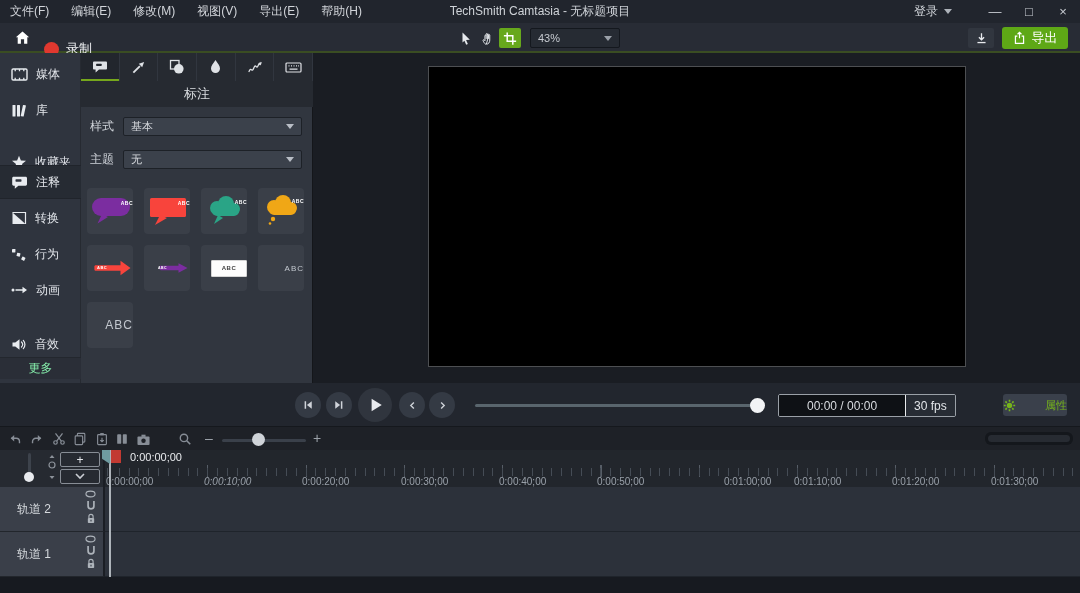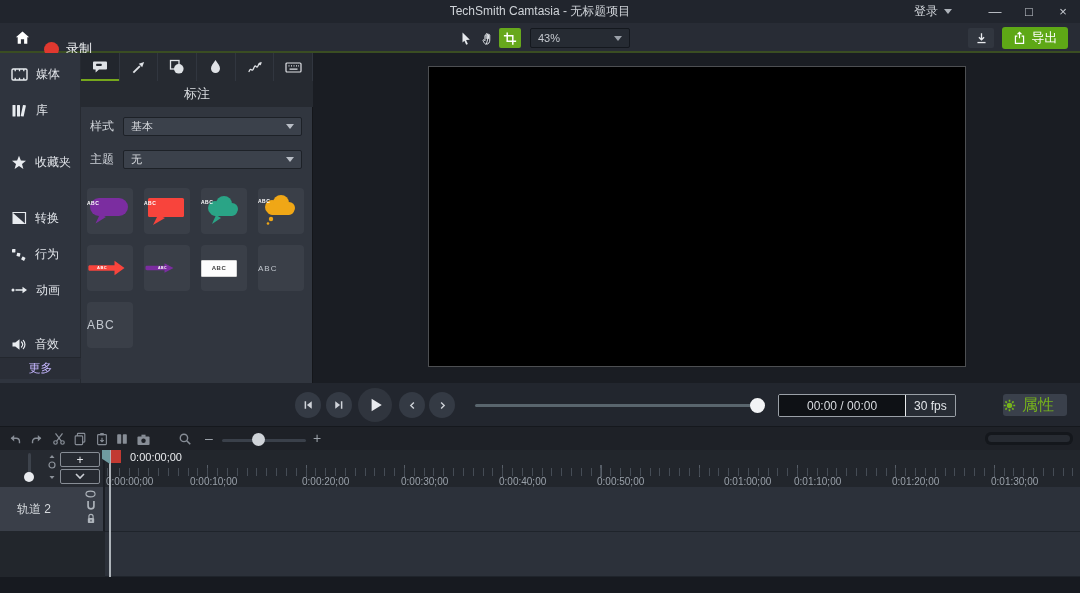--- a/index.html
+++ b/index.html
@@ -24,53 +24,53 @@
   
   .toolbar { left:0; top:23px; width:1080px; height:30px; background:#282c35;
              border-bottom:2px solid #3a4d22; }
   .home { left:10px; top:4px; width:24px; height:22px; display:flex; align-items:center; justify-content:center; color:#fff; }
   .record { left:44px; top:4px; height:22px; display:flex; align-items:center; gap:7px;margin-top:11px; }
   .rec-dot { width:15px; height:15px; border-radius:50%; background:#e0382f; }
   .rec-label { color:#f0f2f4; font-size:13px; }
   .toolbtn { top:5px; width:22px; height:20px; display:flex; align-items:center; justify-content:center;
              color:#e6e9ed; border-radius:2px; }
   .toolbtn.active { background:#67a81c; color:#fff; }
-  .zoom-select { left:530px; top:5px; width:100px; height:20px; background:#262b33; border:1px solid #14181e;
+  .zoom-select { left:530px; top:5px; width:90px; height:20px; background:#262b33; border:1px solid #14181e;
                  border-radius:2px; display:flex; align-items:center; color:#c6cad0; font-size:11px; padding:0 7px; }
   .zoom-select .caret-down { margin-left:auto; border-top-color:#9aa0a8; }
   .dl-btn { left:968px; top:5px; width:26px; height:20px; background:#31363f; border-radius:2px;
             display:flex; align-items:center; justify-content:center; color:#e8eaee; }
   .export-btn { left:1002px; top:4px; width:66px; height:22px; background:#5ea816; border-radius:3px;
                 display:flex; align-items:center; justify-content:center; gap:6px; color:#fff; font-size:13px; }
 
   
   .main { left:0; top:53px; width:1080px; height:330px; }
   .sidebar { left:0; top:0; width:81px; height:330px; background:#2f343e; border-right:1px solid #262a31; }
   .side-item { left:0; width:81px; height:30px; display:flex; align-items:center; gap:8px; padding-left:11px;
                color:#e2e5ea; font-size:12px; }
   .side-item .ic { color:#e8ebef; display:flex; }
   .side-item.selected { background:#262b33; height:34px; border-top:1px solid #20242b; border-bottom:1px solid #20242b; }
   .side-more { left:0; top:304px; width:81px; height:22px; background:#2a2e37; border-top:1px solid #23272e;
-               display:flex; align-items:center; justify-content:center; color:#c4b5fd; }
+               display:flex; align-items:center; justify-content:center; color:#86efac; }
 
   .panel { left:81px; top:0; width:232px; height:330px; background:#31363f; border-right:1px solid #14161a; }
   .ptabs { left:0; top:0; width:232px; height:28px; display:flex; background:#262a31; }
   .ptab { flex:1; display:flex; align-items:center; justify-content:center; color:#dfe2e6;
           border-right:1px solid #31363f; position:relative; }
   .ptab.selected { background:#22262d; }
   .ptab.selected::after { content:""; position:absolute; left:0; right:0; bottom:0; height:2px; background:#76a71c; }
   .ptitle { left:0; top:28px; width:232px; height:26px; background:#262a31; display:flex; align-items:center;
             justify-content:center; color:#dbdee2; font-size:13px; }
   .prow { left:0; width:232px; height:22px; display:flex; align-items:center; padding-left:9px; gap:7px; }
   .prow .lbl { color:#cfd3d9; font-size:12px; width:26px; }
   .pselect { flex:1; margin-right:11px; height:19px; background:#3b414b; border:1px solid #1d2127; border-radius:2px;
              display:flex; align-items:center; padding:0 7px; color:#d5d8dd; font-size:11px; }
   .pselect .caret-down { margin-left:auto; border-top-color:#b9bec6; }
   .tile { width:46px; height:46px; background:#3a3f48; border-radius:4px; display:flex; align-items:center;
-          justify-content:flex-start; position:absolute; }
+          justify-content:flex-end; position:absolute; }
   .tile .ovl { position:absolute; color:#fff; font-size:5px; letter-spacing:.5px; font-weight:bold; }
   .tile .txt { color:#c3c8cf; font-size:9px; letter-spacing:1px; }
   .whitebox { width:36px; height:17px; background:#fdfdfd; border:1px solid #d5d5d5; border-radius:1px;
               display:flex; align-items:center; justify-content:center; color:#3c3c3c; font-size:6px;
               font-weight:bold; letter-spacing:.5px; }
 
   .stage { left:313px; top:0; width:767px; height:330px; background:#1a1d23; }
   .canvas { left:115px; top:13px; width:538px; height:301px; background:#000; border:1px solid #4d4f52; }
 
   
@@ -78,21 +78,21 @@
   .pbtn { border-radius:50%; background:#343a44; color:#cfd3d9; display:flex; align-items:center; justify-content:center; }
   .pb-sm { width:26px; height:26px; top:9px; }
   .pb-lg { width:34px; height:34px; top:5px; background:#30353e; color:#e8eaee; }
   .seek-track { left:475px; top:21px; width:288px; height:3px; background:#59656d; border-radius:2px; }
   .seek-thumb { left:750px; top:15px; width:15px; height:15px; border-radius:50%; background:#f2f3f5; }
   .timebox { left:778px; top:11px; height:23px; display:flex; border:1px solid #9aa0a7; border-radius:2px; overflow:hidden; }
   .time-cur { background:#0e1115; color:#d9dce0; font-size:12px; display:flex; align-items:center; padding:0 28px; }
   .time-fps { background:#272c34; color:#e2e5e9; font-size:12px; display:flex; align-items:center; padding:0 8px;
               border-left:1px solid #e8eaec; }
   .props-btn { left:1003px; top:11px; width:64px; height:22px; background:#3a404b; border-radius:3px;
-               display:flex; align-items:center; justify-content:flex-start; gap:6px; color:#76b31c; font-size:16px; }
+               display:flex; align-items:center; justify-content:space-between; gap:6px; color:#76b31c; font-size:11px; }
 
   
   .tl-toolbar { left:0; top:427px; width:1080px; height:23px; background:#1e2127; }
   .ttb { top:4px; width:18px; height:16px; display:flex; align-items:center; justify-content:center; color:#878d96; }
   .tzoom-track { left:222px; top:12px; width:84px; height:3px; background:#3a404a; border-radius:2px; }
   .tzoom-thumb { left:252px; top:6px; width:13px; height:13px; border-radius:50%; background:#cfd3d8; }
   .tscroll { left:985px; top:5px; width:88px; height:13px; background:#14171c; border-radius:6px; }
   .tscroll .bar { position:absolute; left:3px; top:3px; right:3px; bottom:3px; background:#272b32; border-radius:4px; }
   .pm { color:#9aa0a8; font-size:14px; top:3px; }
 
@@ -128,20 +128,28 @@
 
   svg { display:block; }
 </style>
 </head>
 <body>
 
 <div class="app">
 
   <div class="abs menubar">
     <div class="abs win-title">TechSmith Camtasia - 无标题项目</div>
+    <div class="abs menu-items">
+      <span class="menu-item">文件(F)</span>
+      <span class="menu-item">编辑(E)</span>
+      <span class="menu-item">修改(M)</span>
+      <span class="menu-item">视图(V)</span>
+      <span class="menu-item">导出(E)</span>
+      <span class="menu-item">帮助(H)</span>
+    </div>
     <div class="abs login">
       <span>登录</span>
       <span class="caret-down"></span>
     </div>
     <div class="abs winbtn" style="right:68px;">—</div>
     <div class="abs winbtn" style="right:34px;">□</div>
     <div class="abs winbtn" style="right:0;">×</div>
   </div>
 
   <div class="abs toolbar">
@@ -226,20 +234,29 @@
         </span>
         <span>库</span>
       </div>
       <div class="abs side-item" style="top:78px;margin-top:16px;">
         <span class="ic">
           <svg width="16" height="15" viewBox="0 0 16 15">
               <path d="M8 .8l1.9 4.7 5.1.3-4 3.2 1.4 5-4.4-2.9L3.6 14l1.4-5-4-3.2 5.1-.3z" fill="currentColor"></path>
             </svg>
         </span>
         <span>收藏夹</span>
+      </div>
+      <div class="abs side-item selected" style="top:112px;">
+        <span class="ic">
+          <svg width="17" height="15" viewBox="0 0 17 15">
+              <path d="M1.2 3.1c0-.8.6-1.4 1.4-1.4h12c.8 0 1.4.6 1.4 1.4v6.2c0 .8-.6 1.4-1.4 1.4H7.4L3.8 13.8v-3.1H2.6c-.8 0-1.4-.6-1.4-1.4z" fill="currentColor"></path>
+              <rect x="4.5" y="4.3" width="6" height="2.4" rx=".6" fill="#2f343e"></rect>
+            </svg>
+        </span>
+        <span>注释</span>
       </div>
       <div class="abs side-item" style="top:150px;">
         <span class="ic">
           <svg width="16" height="14" viewBox="0 0 16 14">
               <path d="M1.5 13V1.5L14.5 13z" fill="currentColor"></path>
               <path d="M1.5 1.5h13V13" fill="none" stroke="currentColor" stroke-width="1.2"></path>
             </svg>
         </span>
         <span>转换</span>
       </div>
@@ -574,21 +591,21 @@
         <svg width="10" height="7" viewBox="0 0 10 7">
             <path d="M1 1l4 4 4-4" fill="none" stroke="#c9cdd3" stroke-width="1.6"></path>
           </svg>
       </div>
     </div>
 
     <div class="abs ruler"></div>
     <div class="ruler-ticks-major"></div>
     <div class="ruler-ticks"></div>
     <span class="ruler-label" style="left:106px;">0:00:00;00</span>
-    <span class="ruler-label" style="left:190px;">0:00:10;00</span>
+    <span class="ruler-label" style="left:204px;font-style:italic;">0:00:10;00</span>
     <span class="ruler-label" style="left:302px;">0:00:20;00</span>
     <span class="ruler-label" style="left:401px;">0:00:30;00</span>
     <span class="ruler-label" style="left:499px;">0:00:40;00</span>
     <span class="ruler-label" style="left:597px;">0:00:50;00</span>
     <span class="ruler-label" style="left:696px;margin-left:28px;">0:01:00;00</span>
     <span class="ruler-label" style="left:794px;">0:01:10;00</span>
     <span class="ruler-label" style="left:892px;">0:01:20;00</span>
     <span class="ruler-label" style="left:991px;">0:01:30;00</span>
 
     <div class="abs track" style="top:37px;">
@@ -611,20 +628,42 @@
                 <rect x="2.2" y="6" width="7.6" height="6" rx="1" fill="currentColor"></rect>
                 <rect x="5.3" y="8" width="1.4" height="2" fill="#3a3f49"></rect>
               </svg>
             </span>
         </span>
       </div>
       <div class="lane"></div>
     </div>
 
     <div class="abs track" style="top:82px;">
+      <div class="thead">
+        <span class="tname">轨道 1</span>
+        <span class="ticons">
+          <span>
+              <svg width="11" height="8" viewBox="0 0 14 9">
+                <ellipse cx="7" cy="4.5" rx="5.8" ry="3.6" fill="none" stroke="currentColor" stroke-width="1.4"></ellipse>
+              </svg>
+            </span>
+          <span>
+              <svg width="10" height="11" viewBox="0 0 12 13">
+                <path d="M2.5 1v6a3.5 3.5 0 007 0V1" fill="none" stroke="currentColor" stroke-width="2"></path>
+              </svg>
+            </span>
+          <span>
+              <svg width="10" height="11" viewBox="0 0 12 13">
+                <path d="M3.5 6V4a2.5 2.5 0 015 0v2" fill="none" stroke="currentColor" stroke-width="1.4"></path>
+                <rect x="2.2" y="6" width="7.6" height="6" rx="1" fill="currentColor"></rect>
+                <rect x="5.3" y="8" width="1.4" height="2" fill="#3a3f49"></rect>
+              </svg>
+            </span>
+        </span>
+      </div>
       <div class="lane"></div>
     </div>
 
     <div class="abs tl-bottom"></div>
 
     <div class="abs playhead-line"></div>
     <div class="abs ph-green"></div>
     <div class="abs ph-red"></div>
     <span class="abs ph-time">0:00:00;00</span>
   </div>

